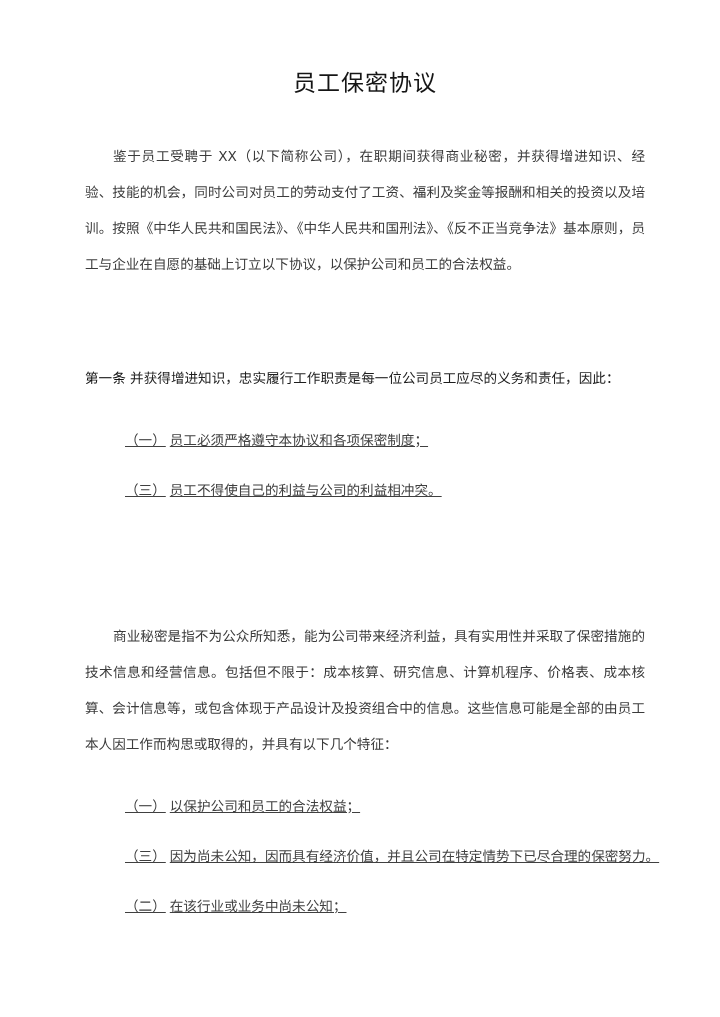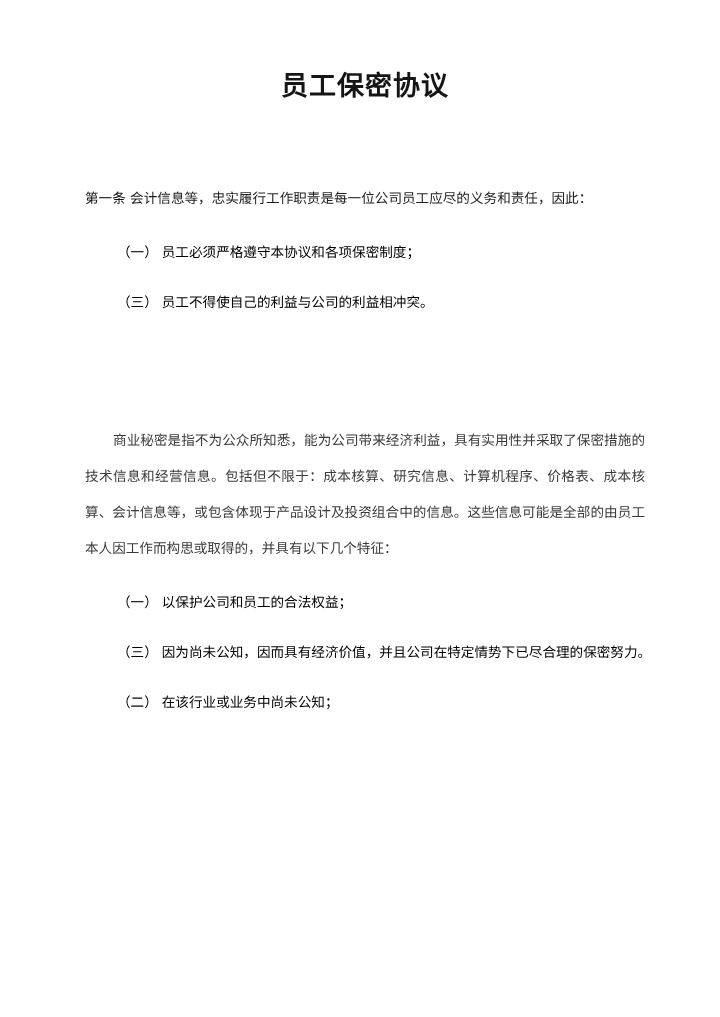--- a/index.html
+++ b/index.html
@@ -23,22 +23,22 @@
     height: 1017px;
     box-sizing: border-box;
     padding: 0 75px 0 85px;
     background: #ffffff;
   }
 
   .doc-title {
     margin: 0;
     padding-top: 70px;
     text-align: center;
-    font-size: 27px;
-    font-weight: bold;
+    font-size: 23px;
+    font-weight: normal;
     letter-spacing: 1px;
     color: #151515;
     line-height: 1.2;
   }
 
   .block {
     width: 560px;
   }
 
   
@@ -78,52 +78,56 @@
     font-weight: bold;
     color: #111111;
   }
 
   .items {
     margin: 0;
     padding: 0;
     list-style: none;
   }
   .item {
-    margin: 4px;
+    margin: 12px;
     font-size: 13.6px;
     line-height: 36px;
     padding-left: 28px;
-    color: #000000;
+    color: #404040;
     white-space: nowrap;
+    text-decoration: underline;
   }
   .item .marker {
     display: inline;
   }
   .item .item-text {
     display: inline;
     margin-left: 4px;
   }
 
   .spacer-14 { height: 14px; }
   .spacer-20 { height: 20px; }
 </style>
 </head>
 <body>
 
 <div class="page">
 
   <h1 class="doc-title">员工保密协议</h1>
 
+  <div class="block intro">
+    <p class="para">鉴于员工受聘于 XX（以下简称公司），在职期间获得商业秘密，并获得增进知识、经验、技能的机会，同时公司对员工的劳动支付了工资、福利及奖金等报酬和相关的投资以及培训。按照《中华人民共和国民法》、《中华人民共和国刑法》、《反不正当竞争法》基本原则，员工与企业在自愿的基础上订立以下协议，以保护公司和员工的合法权益。</p>
+  </div>
 
   <div class="article-gap"></div>
 
   <div class="block">
     <p class="article-heading">
       <span class="label">第一条</span>
-      <span class="text">会计信息等，忠实履行工作职责是每一位公司员工应尽的义务和责任，因此：</span>
+      <span class="text">并获得增进知识，忠实履行工作职责是每一位公司员工应尽的义务和责任，因此：</span>
     </p>
 
     <div class="spacer-14"></div>
 
     <ul class="items">
       <li class="item">
         <span class="marker">（一）</span><span class="item-text">员工必须严格遵守本协议和各项保密制度；</span>
       </li>
       <li class="item" style="margin-top:14px;">
         <span class="marker">（三）</span><span class="item-text">员工不得使自己的利益与公司的利益相冲突。</span>

